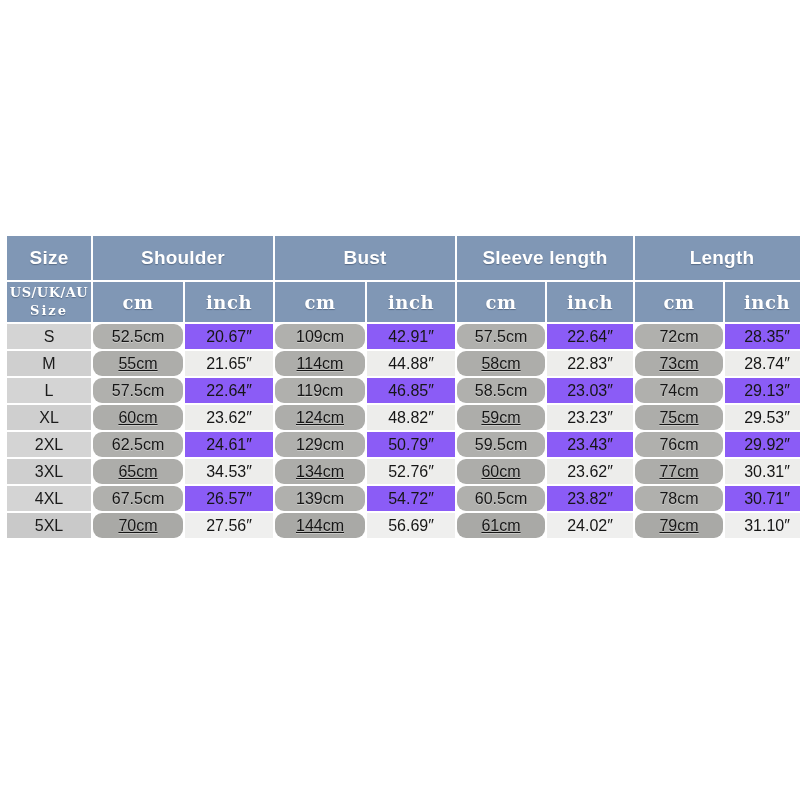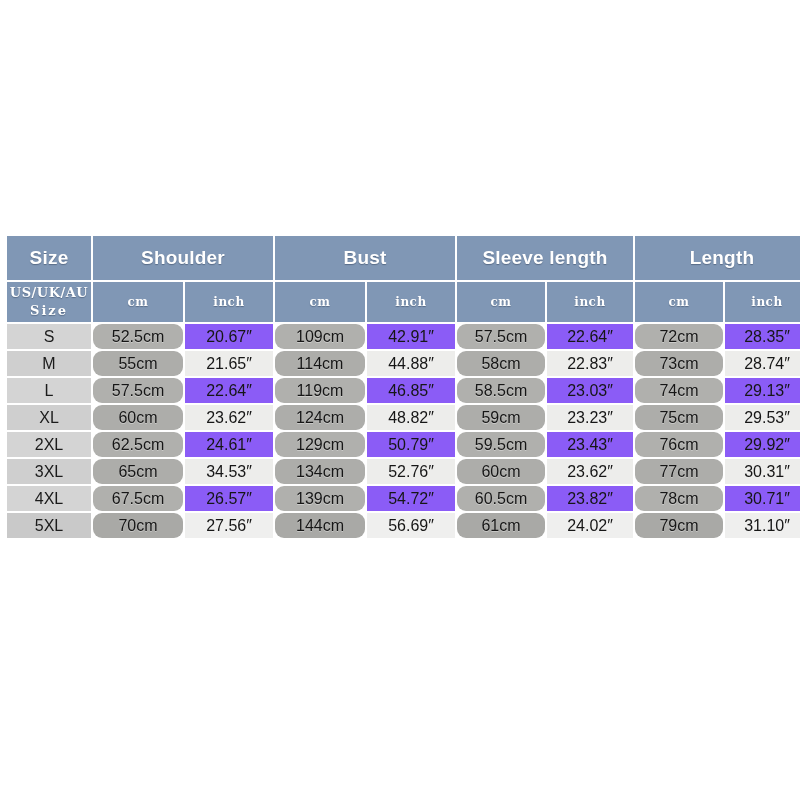--- a/index.html
+++ b/index.html
@@ -51,21 +51,21 @@
     letter-spacing: 0.2px;
     font-family: "Liberation Sans", sans-serif;
     text-shadow: 0 1px 1px rgba(40,55,80,0.45);
   }
 
   
   .hdr-unit {
     background: #8097b5;
     color: #ffffff;
     height: 40px;
-    font-size: 12px;
+    font-size: 18px;
     font-weight: bold;
     font-family: "DejaVu Serif", serif;
     letter-spacing: 0.5px;
     text-shadow: 0 1px 1px rgba(40,55,80,0.45);
   }
   .hdr-unit.size-label {
     font-size: 13px;
     line-height: 1.35;
     white-space: normal;
   }
@@ -87,21 +87,21 @@
     font-size: 16px;
     text-shadow: 0 1px 0 rgba(255,255,255,0.35);
     border-radius: 9px;
   }
   td.c-inch {
     background: #8b5cf6;
     color: #161616;
     font-size: 16px;
   }
   tbody tr.alt td.c-size  { background: #cfcfcf; }
-  tbody tr.alt td.c-cm    { background: #adadaa; }
+  tbody tr.alt td.c-cm    { background: #adadaa; text-decoration: underline; }
   tbody tr.alt td.c-inch  { background: #ededeb; }
 
   
   tbody tr.last td.c-size { background: #c9c9c9; }
   tbody tr.last td.c-cm   { background: #a9a9a6; }
   tbody tr.last td.c-inch { background: #efefee; }
 </style>
 </head>
 <body>
 

